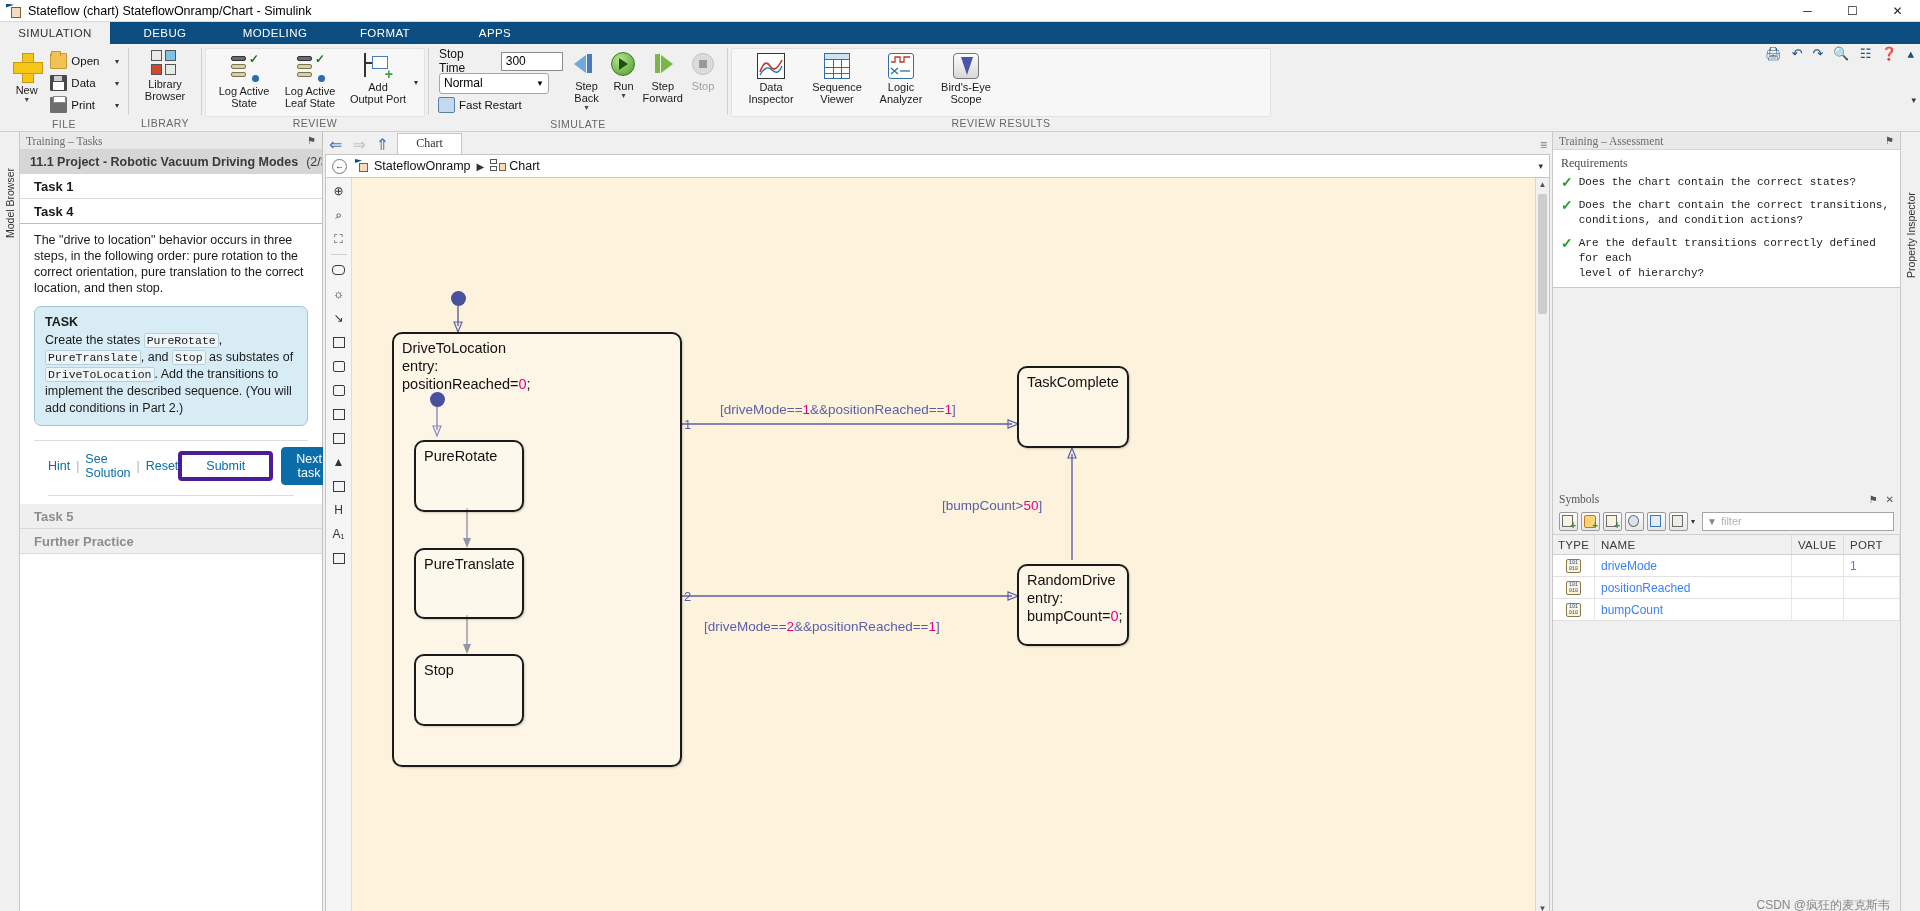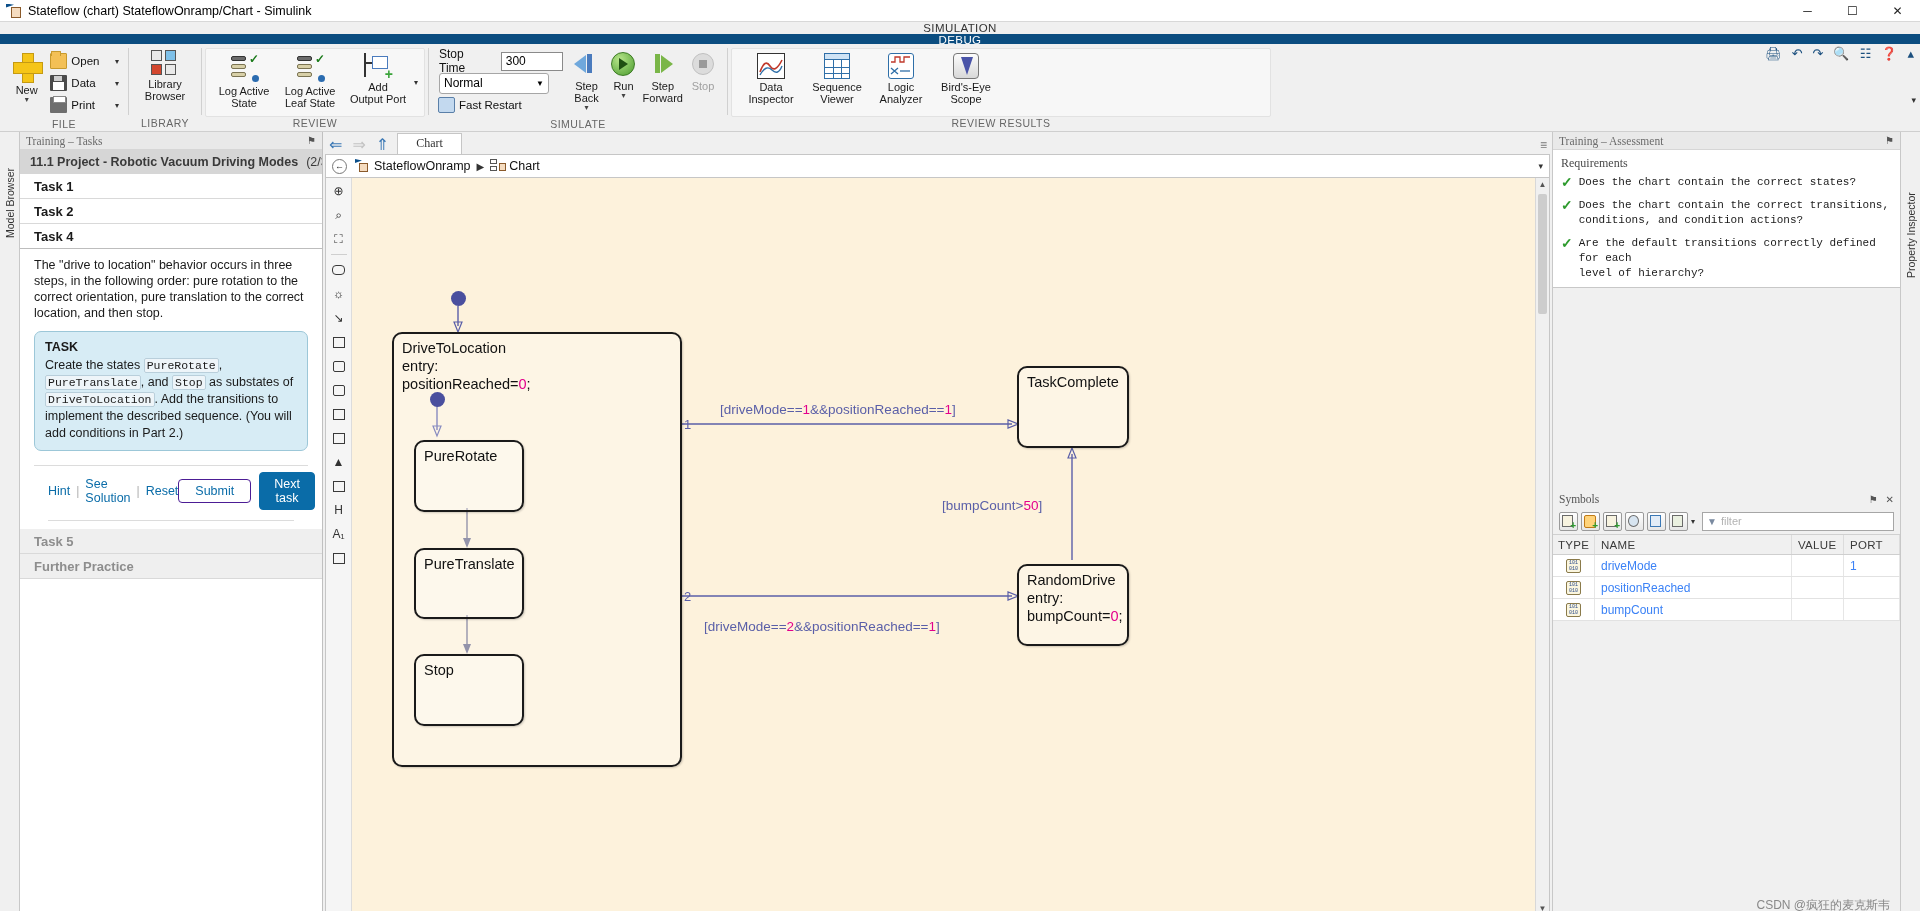--- a/index.html
+++ b/index.html
@@ -14,21 +14,21 @@
   .titlebar{height:22px;background:#ffffff;display:flex;align-items:center;border-bottom:1px solid #d8d8d8;}
   .titlebar .tb-icon{width:18px;height:16px;margin:0 4px 0 6px;position:relative;}
   .tb-icon .flag{position:absolute;left:0;top:1px;width:8px;height:9px;background:#0b4f8a;
      clip-path:polygon(0 0,100% 15%,0 45%);}
   .tb-icon .box{position:absolute;left:5px;top:4px;width:10px;height:11px;background:#f5dcc0;border:1px solid #8a5a2b;}
   .titlebar .tb-title{font-size:12.5px;color:#000;}
   .win-btns{margin-left:auto;display:flex;height:100%;}
   .win-btns div{width:45px;display:flex;align-items:center;justify-content:center;font-size:12px;color:#222;}
 
   
-  .ribbon-tabs{height:22px;background:#0b4d80;display:flex;align-items:stretch;flex-direction:column;}
+  .ribbon-tabs{height:22px;background:#0b4d80;display:flex;align-items:stretch;}
   .ribbon-tabs .rtab{min-width:110px;padding:0 18px;display:flex;align-items:center;justify-content:center;
      color:#ffffff;font-size:11.5px;letter-spacing:.4px;}
   .ribbon-tabs .rtab.active{background:#f0f0f0;color:#333;}
 
   
   .ribbon{height:88px;background:#f0f0f0;display:flex;position:relative;border-bottom:1px solid #cfcfcf;}
   .rgroup{display:flex;flex-direction:column;height:100%;padding-top:2px;position:relative;}
   .rgroup .rg-body{flex:1;display:flex;align-items:flex-start;padding:2px 6px;}
   .rgroup .rg-label{height:14px;text-align:center;color:#666;font-size:10.5px;letter-spacing:.5px;}
   .rg-sep{width:1px;background:#d0d0d0;margin:4px 0 16px 0;}
@@ -143,22 +143,22 @@
   .task-body{padding:8px 14px 0 14px;}
   .task-body p{margin:0 0 10px 0;font-size:12.5px;line-height:16px;color:#1a1a1a;}
   .taskbox{background:#d7ecf5;border:1px solid #9cc7d8;border-radius:7px;padding:8px 10px;margin-bottom:14px;}
   .taskbox .tt{font-size:12.5px;font-weight:bold;margin-bottom:3px;color:#1a1a1a;}
   .taskbox .tx{font-size:12.5px;line-height:17px;color:#1a1a1a;}
   code.inl{font-family:"Liberation Mono",monospace;font-size:11.5px;background:#eef5f9;
      border:1px solid #b9cfdb;border-radius:2px;padding:0 2px;}
   .actions{display:flex;align-items:center;padding:6px 14px 0 14px;border-top:1px solid #dcdcdc;}
   .actions a{color:#0a6ca8;font-size:12.5px;text-decoration:none;}
   .actions .bar{color:#b0b0b0;margin:0 6px;}
-  .btn-outline{margin-left:auto;border:1px solid #4c1d95;border-radius:4px;color:#0a6ca8;background:#fff;
-     font-size:12.5px;padding:4px 16px;text-align:right;}
+  .btn-outline{margin-left:auto;border:4px solid #4c1d95;border-radius:4px;color:#0a6ca8;background:#fff;
+     font-size:12.5px;padding:4px 24px;text-align:right;}
   .btn-filled{border:1px solid #0a6ca8;border-radius:4px;color:#fff;background:#0a6ca8;
      font-size:12.5px;padding:4px 14px;margin-left:8px;}
   .divider-line{height:1px;background:#dcdcdc;margin:10px 14px 0 14px;}
 
   
   .canvascol{flex:1;display:flex;flex-direction:column;background:#f0f0f0;min-width:0;}
   .nav-bar{height:22px;display:flex;align-items:flex-end;background:#f0f0f0;padding-left:6px;}
   .nav-arrows{display:flex;align-items:center;gap:10px;padding-bottom:2px;}
   .arrow{font-size:16px;color:#3b78b5;line-height:14px;}
   .arrow.dim{color:#c3c3c3;}
@@ -483,23 +483,20 @@
       <span class="pin">⚑</span>
     </div>
     <div class="proj-head">
       <span>11.1 Project - Robotic Vacuum Driving Modes</span>
       <span class="sub">(2/3) Part</span>
     </div>
 
     <div class="task-row">
       <span>Task 1</span>
     </div>
-    <div class="task-row">
-      <span>Task 2</span>
-    </div>
     <div class="task-row active">
       <span>Task 4</span>
     </div>
 
     <div class="task-body">
       <p>The "drive to location" behavior occurs in three steps, in the following order: pure rotation to the correct orientation, pure translation to the correct location, and then stop.</p>
 
       <div class="taskbox">
         <div class="tt">TASK</div>
         <div class="tx"><span>Create the states </span><code class="inl">PureRotate</code><span>, </span><code class="inl">PureTranslate</code><span>,</span>

